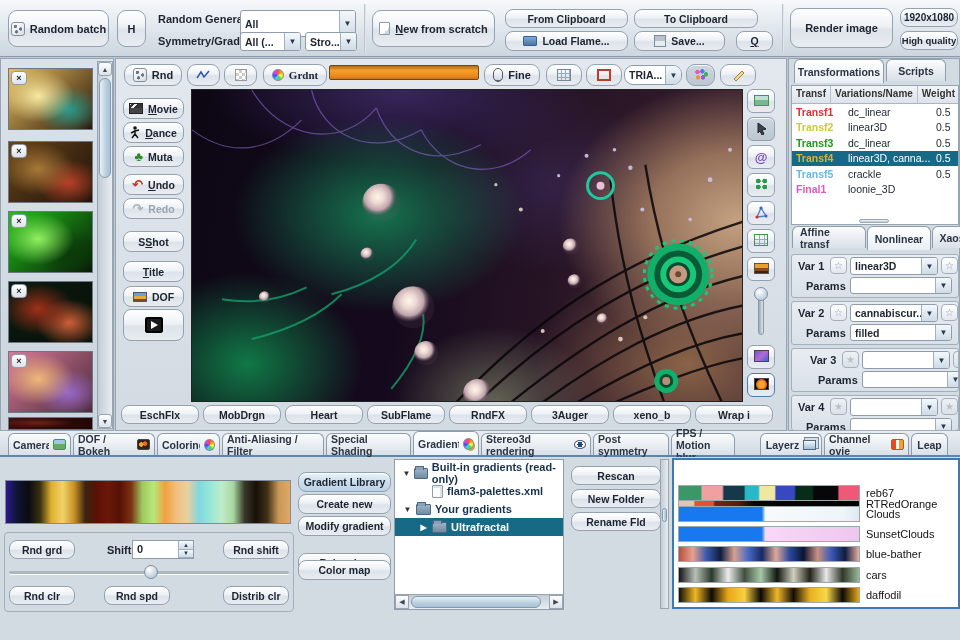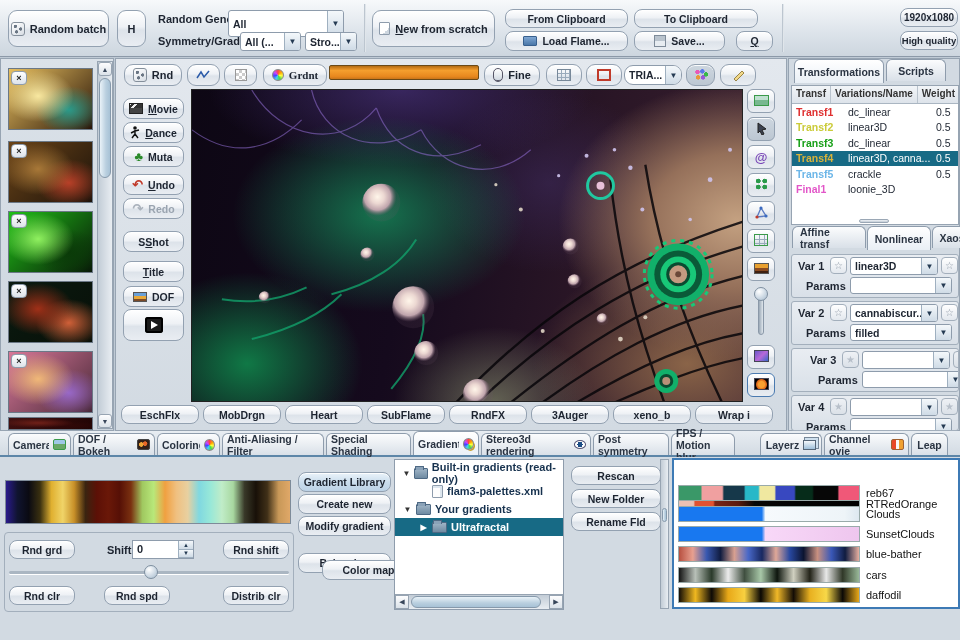--- a/index.html
+++ b/index.html
@@ -133,21 +133,21 @@
 
   <div id="topbar">
     <div class="btn" style="left:8px;top:10px;width:101px;height:37px;">
       <span class="dice"></span>
       <span>Random batch</span>
     </div>
     <div class="btn" style="left:117px;top:10px;width:29px;height:37px;">
       <span>H</span>
     </div>
     <div class="label" style="left:158px;top:13px;">Random Generator</div>
-    <div class="dd" style="left:228px;top:10px;width:116px;height:27px;">
+    <div class="dd" style="left:240px;top:10px;width:116px;height:27px;">
       <span class="val">All</span>
       <span class="arw">▼</span>
     </div>
     <div class="label" style="left:158px;top:35px;">Symmetry/Gradient</div>
     <div class="dd" style="left:240px;top:32px;width:61px;height:19px;">
       <span class="val">All (...</span>
       <span class="arw">▼</span>
     </div>
     <div class="dd" style="left:305px;top:32px;width:52px;height:19px;">
       <span class="val">Stro...</span>
@@ -169,20 +169,23 @@
       <span>Load Flame...</span>
     </div>
     <div class="btn sm" style="left:634px;top:31px;width:91px;height:20px;">
       <span class="disk"></span>
       <span>Save...</span>
     </div>
     <div class="btn sm" style="left:736px;top:31px;width:37px;height:20px;">
       <span><u>Q</u></span>
     </div>
     <div class="groove" style="left:782px;"></div>
+    <div class="btn" style="left:790px;top:8px;width:103px;height:40px;">
+      <span>Render image</span>
+    </div>
     <div class="btn sm" style="left:900px;top:8px;width:58px;height:19px;font-size:10px;">
       <span>1920x1080</span>
     </div>
     <div class="btn sm" style="left:900px;top:31px;width:58px;height:19px;font-size:9.5px;">
       <span>High quality</span>
     </div>
   </div>
 
   <div id="thumbstrip">
     <div id="thumbs">
@@ -659,21 +662,21 @@
         </div>
         <div class="btn sm sidebtn" style="top: 37px;">
           <span>Create new</span>
         </div>
         <div class="btn sm sidebtn" style="top: 59px;">
           <span>Modify gradient</span>
         </div>
         <div class="btn sm sidebtn" style="top: 96px;">
           <span>Balancing</span>
         </div>
-        <div class="btn sm sidebtn" style="top: 103px; margin-left: 24px;">
+        <div class="btn sm sidebtn" style="top: 103px;">
           <span>Color map</span>
         </div>
       </div>
     <div id="tree">
       <div id="tree-items">
           <div class="titem" style="top: 4px;">
             <span style="width:4px;"></span>
             <span class="tw">▼</span>
             <span class="folder"></span>
             <span>Built-in gradients (read-only)</span>

